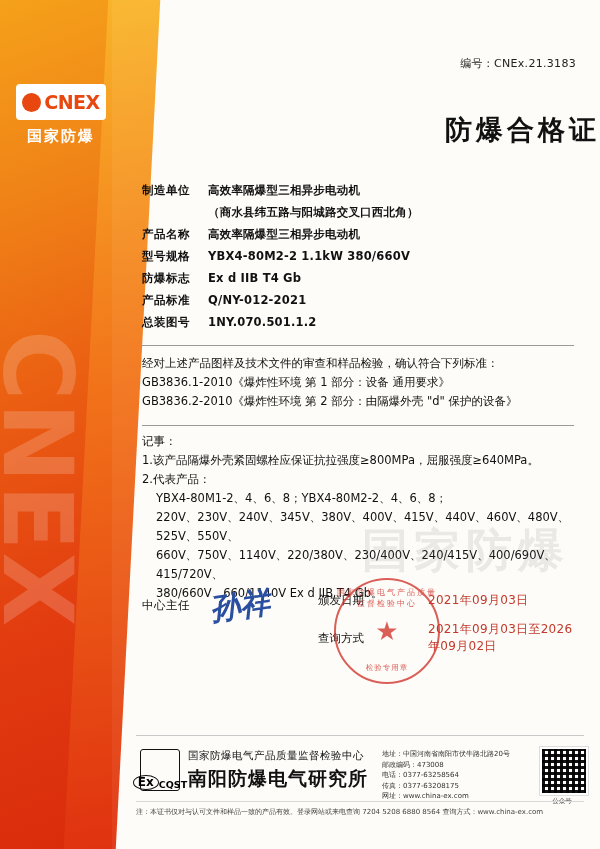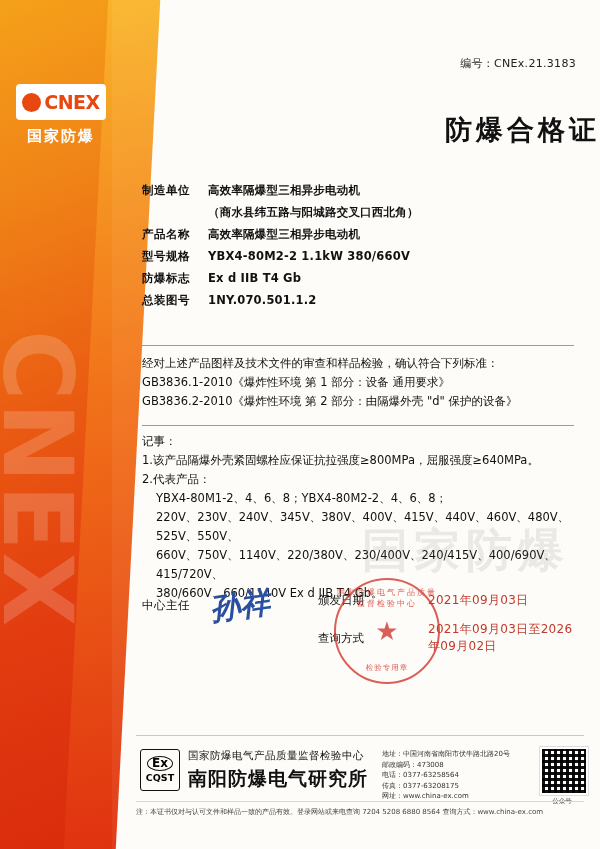--- a/index.html
+++ b/index.html
@@ -277,22 +277,22 @@
   }
   .ex-badge {
     position: absolute;
     left: 28px;
     top: 14px;
     width: 38px;
     height: 40px;
     border: 1.6px solid #111;
     border-radius: 3px;
     display: flex;
-    flex-direction: column;
-    align-items: center;
+    flex-direction: row;
+    align-items: flex-end;
     justify-content: center;
     line-height: 1.1;
   }
   .ex-top {
     font-size: 12px;
     font-weight: bold;
     border: 1.2px solid #111;
     border-radius: 50%;
     padding: 0 4px;
   }
@@ -392,20 +392,24 @@
         <div class="flabel">产品名称</div>
         <div class="fvalue">高效率隔爆型三相异步电动机</div>
       </div>
       <div class="frow">
         <div class="flabel">型号规格</div>
         <div class="fvalue">YBX4-80M2-2    1.1kW    380/660V</div>
       </div>
       <div class="frow">
         <div class="flabel">防爆标志</div>
         <div class="fvalue">Ex d IIB T4 Gb</div>
+      </div>
+      <div class="frow">
+        <div class="flabel">产品标准</div>
+        <div class="fvalue">Q/NY-012-2021</div>
       </div>
       <div class="frow">
         <div class="flabel">总装图号</div>
         <div class="fvalue">1NY.070.501.1.2</div>
       </div>
     </div>
 
     <div class="divider d1"></div>
 
     <div class="block b1">

